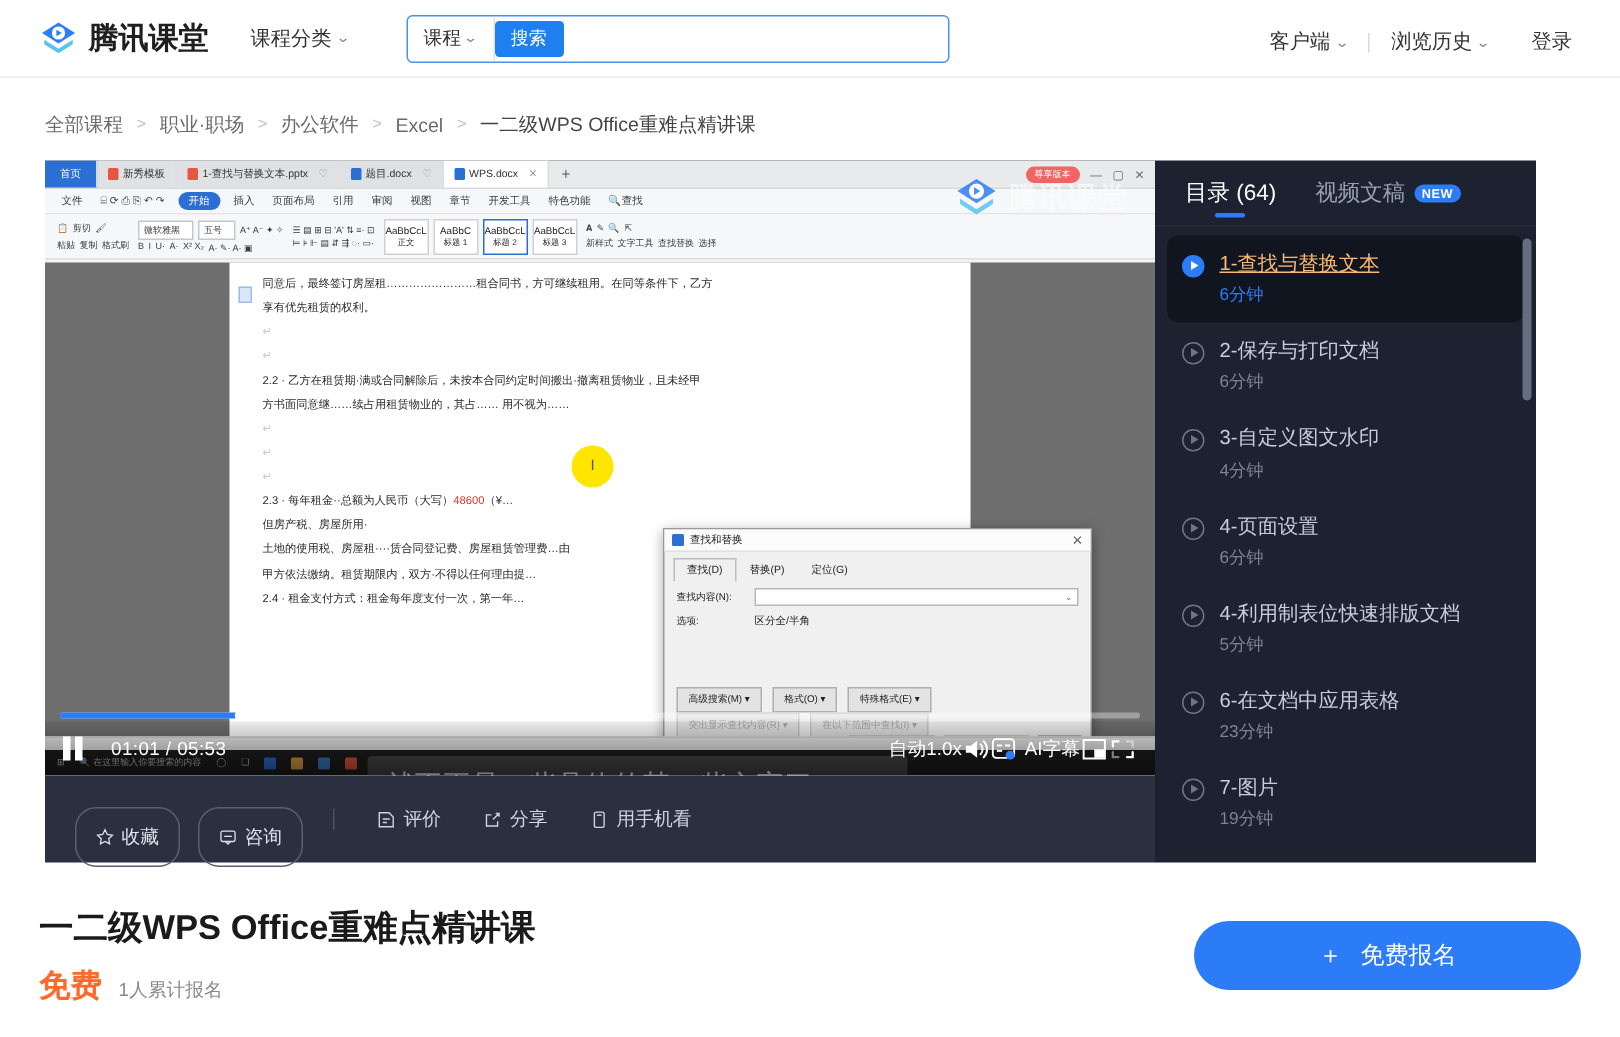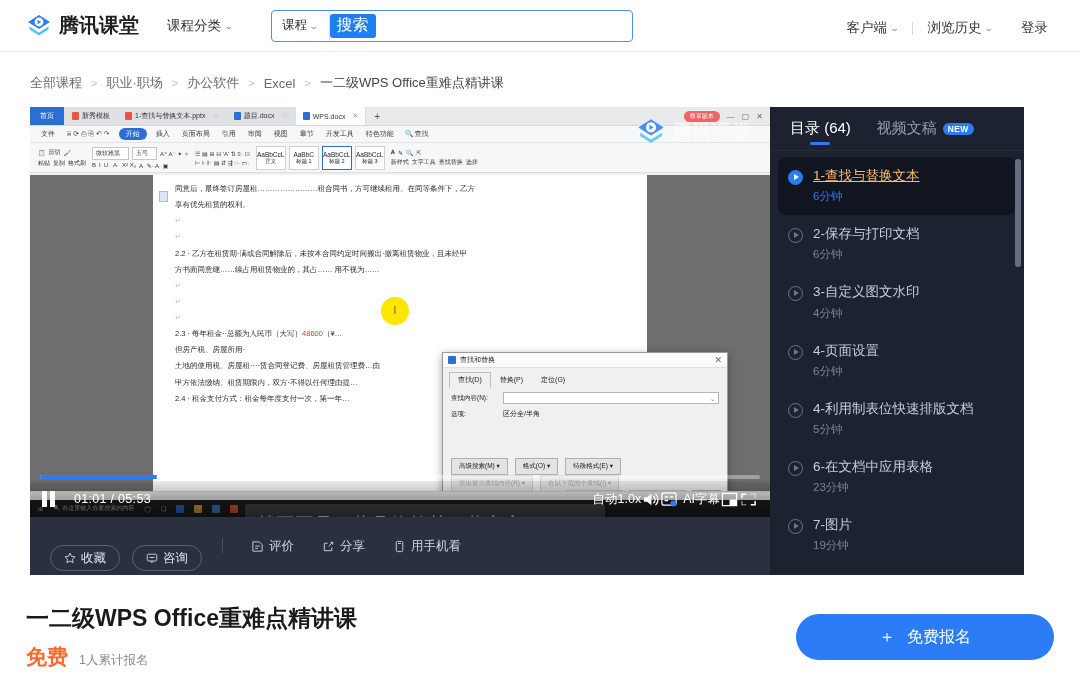--- a/index.html
+++ b/index.html
@@ -47,21 +47,21 @@
     flex: 1; border: none; outline: none; height: 100%;
     padding-left: 11px; font-size: 13px; color: #333;
     font-family: "Liberation Sans", sans-serif;
     background: transparent;
   }
   .search-input::placeholder { color: #b5b5b5; }
   .search-btn {
     width: 46px; height: 24px; margin-right: 18px;
     background: #1e80f0; color: #fff;
     border: none; border-radius: 3px;
-    font-size: 16px; cursor: pointer;
+    font-size: 12px; cursor: pointer;
     font-family: "Liberation Sans", sans-serif;
     display: flex; align-items: center; justify-content: center;
   }
   .header-right {
     position: absolute; right: 18px; top: 0; height: 56px;
     display: flex; align-items: center; gap: 0px;
     font-size: 13.5px; color: #333;
   }
   .hr-item { display: flex; align-items: center; gap: 4px; padding: 0 14px; cursor: pointer; }
   .hr-sep { width: 1px; height: 13px; background: #d8d8d8; }
@@ -233,21 +233,21 @@
   .ctrl-right { margin-left: auto; display: flex; }
   .ctrl-item { display: flex; align-items: center; gap: 5px; cursor: pointer; font-size: 12.5px; }
 
   
   .actionbar {
     width: 740px; height: 58px; background: #2b3040;
     display: flex; align-items: center; padding: 0 20px; gap: 12px;
     color: #cfd4e0; font-size: 12.5px;
   }
   .pill {
-    border: 1px solid #5a6074; border-radius: 14px; height: 26px;
+    border: 1px solid #5a6074; border-radius: 14px; height: 40px;
     padding: 0 13px; display: flex; align-items: center; gap: 5px;
     cursor: pointer; color: #dfe3ec; margin-top: 24px;
   }
   .ab-sep { width: 1px; height: 14px; background: #4b5164; margin: 0 8px; }
   .ab-item { display: flex; align-items: center; gap: 5px; cursor: pointer; padding: 0 8px; }
 
   
   .sidebar {
     width: 254px; height: 468px; background: #1c2230;
     position: relative; overflow: hidden;

